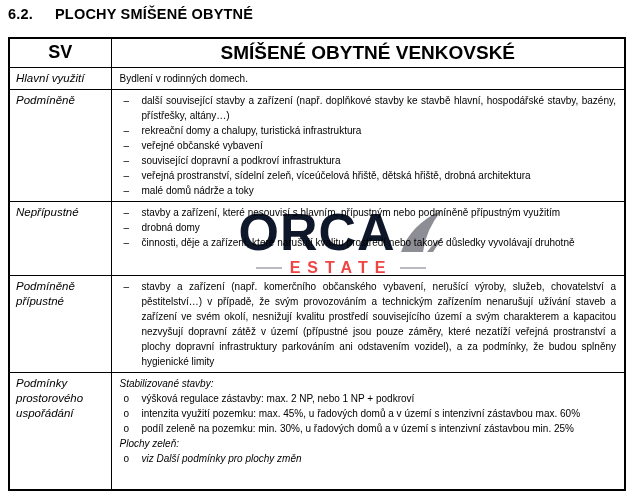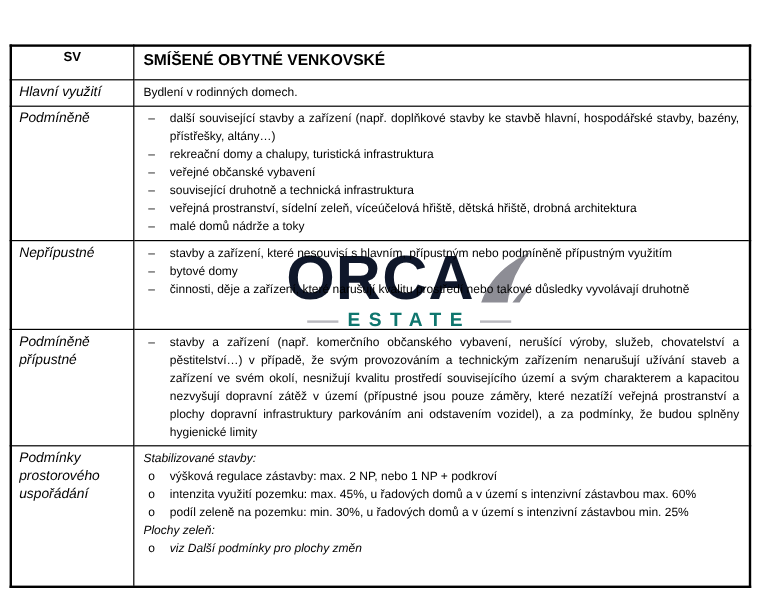--- a/index.html
+++ b/index.html
@@ -8,44 +8,47 @@
   .doc-title{position:absolute;left:8px;top:6px;font-size:14.5px;font-weight:bold;
              letter-spacing:.2px;white-space:nowrap;}
   .doc-title .num{display:inline-block;width:47px;}
   
   .watermark{position:absolute;left:236px;top:206px;width:210px;text-align:center;}
   .wm-row{display:flex;align-items:center;justify-content:center;}
   .wm-orca{font-size:52px;font-weight:bold;color:#0f172a;letter-spacing:1px;line-height:1;}
   .wm-tail{margin-left:2px;margin-top:-4px;}
   .wm-sub{display:flex;align-items:center;justify-content:center;margin-top:2px;}
   .wm-line{display:inline-block;width:26px;height:2px;background:#b9b9bf;}
-  .wm-estate{font-size:16px;font-weight:bold;color:#0f766e;letter-spacing:7px;
+  .wm-estate{font-size:16px;font-weight:bold;color:#ef4444;letter-spacing:7px;
              margin:0 8px;line-height:1;}
   table.spec{position:absolute;left:8px;top:37px;width:618px;border-collapse:collapse;
              table-layout:fixed;border:2px solid #000;background:transparent;}
   table.spec td,table.spec th{border:1px solid #000;vertical-align:top;background:transparent;}
   col.c1{width:102px;}
-  th.code{background:#c1c1c5;font-size:11px;font-weight:bold;text-align:center;
+  th.code{background:#c1c1c5;font-size:18px;font-weight:bold;text-align:center;
           padding:3px 2px;height:21px;}
-  th.name{background:#c1c1c5;font-size:13px;font-weight:bold;text-align:left;
+  th.name{background:#c1c1c5;font-size:19px;font-weight:bold;text-align:center;
           padding:3px 8px;}
   td.label{font-style:italic;font-size:11.5px;line-height:15px;padding:3px 4px 3px 6px;}
   td.content{font-size:10px;line-height:15px;padding:3px 8px;}
   td.content .plain{text-align:left;}
   .li{position:relative;padding-left:22px;text-align:justify;}
   .li .marker{position:absolute;left:4px;top:0;font-style:normal;}
   .ital{font-style:italic;}
   .h-r1{height:21px;} .h-r2{height:110px;} .h-r3{height:74px;}
   .h-r4{height:80px;} .h-r5{height:117px;}
 </style>
 </head>
 <body>
 
 <div class="page">
 
+  <div class="doc-title">
+    <span class="num">6.2.</span><span>PLOCHY SMÍŠENÉ OBYTNÉ</span>
+  </div>
 
   <div class="watermark">
     <div class="wm-row">
       <span class="wm-orca">ORCA</span>
       <svg class="wm-tail" width="46" height="46" viewBox="0 0 46 46">
         <path d="M3,45 Q12,18 44,3 Q28,22 25,45 Z" fill="#8d8d95"></path>
         <path d="M29,45 Q37,34 45,31 Q38,40 35,45 Z" fill="#8d8d95"></path>
       </svg>
     </div>
     <div class="wm-sub">
@@ -73,31 +76,31 @@
         <div class="plain">Bydlení v rodinných domech.</div>
       </td>
     </tr>
 
     <tr class="h-r2">
       <td class="label">Podmíněně</td>
       <td class="content">
         <div class="li"><span class="marker">–</span><span>další související stavby a zařízení (např. doplňkové stavby ke stavbě hlavní, hospodářské stavby, bazény, přístřešky, altány…)</span></div>
         <div class="li"><span class="marker">–</span><span>rekreační domy a chalupy, turistická infrastruktura</span></div>
         <div class="li"><span class="marker">–</span><span>veřejné občanské vybavení</span></div>
-        <div class="li"><span class="marker">–</span><span>související druhotně a technická infrastruktura</span></div>
+        <div class="li"><span class="marker">–</span><span>související dopravní a podkroví infrastruktura</span></div>
         <div class="li"><span class="marker">–</span><span>veřejná prostranství, sídelní zeleň, víceúčelová hřiště, dětská hřiště, drobná architektura</span></div>
         <div class="li"><span class="marker">–</span><span>malé domů nádrže a toky</span></div>
       </td>
     </tr>
 
     <tr class="h-r3">
       <td class="label">Nepřípustné</td>
       <td class="content">
         <div class="li"><span class="marker">–</span><span>stavby a zařízení, které nesouvisí s hlavním, přípustným nebo podmíněně přípustným využitím</span></div>
-        <div class="li"><span class="marker">–</span><span>bytové domy</span></div>
+        <div class="li"><span class="marker">–</span><span>drobná domy</span></div>
         <div class="li"><span class="marker">–</span><span>činnosti, děje a zařízení, které narušují kvalitu prostředí nebo takové důsledky vyvolávají druhotně</span></div>
       </td>
     </tr>
 
     <tr class="h-r4">
       <td class="label">Podmíněně přípustné</td>
       <td class="content">
         <div class="li"><span class="marker">–</span><span>stavby a zařízení (např. komerčního občanského vybavení, nerušící výroby, služeb, chovatelství a pěstitelství…) v případě, že svým provozováním a technickým zařízením nenarušují užívání staveb a zařízení ve svém okolí, nesnižují kvalitu prostředí souvisejícího území a svým charakterem a kapacitou nezvyšují dopravní zátěž v území (přípustné jsou pouze záměry, které nezatíží veřejná prostranství a plochy dopravní infrastruktury parkováním ani odstavením vozidel), a za podmínky, že budou splněny hygienické limity</span></div>
       </td>
     </tr>

